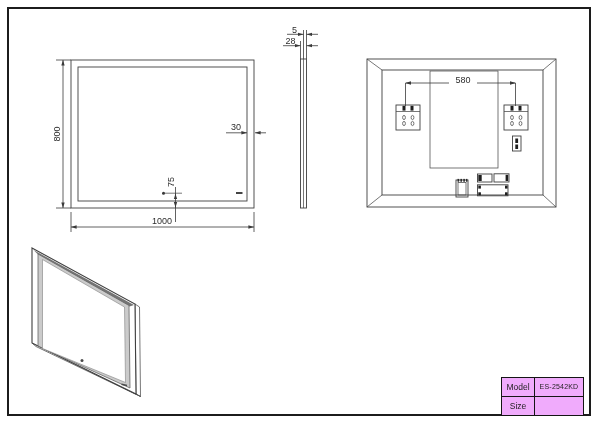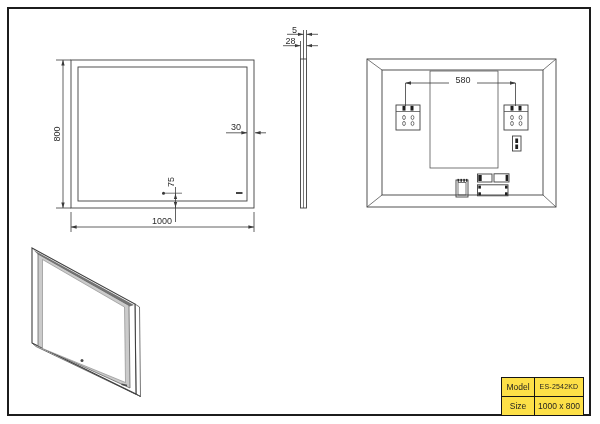--- a/index.html
+++ b/index.html
@@ -7,21 +7,21 @@
        font-family:"Liberation Sans", sans-serif;}
   .sheet{position:absolute;left:7px;top:7px;width:584px;height:409px;
          border:2.4px solid #1c1c1c;background:#ffffff;box-sizing:border-box;}
   svg{position:absolute;left:0;top:0;}
   svg text{font-family:"Liberation Sans", sans-serif;font-size:9px;fill:#2d2d2d;}
   .ln{stroke:#3f3f3f;stroke-width:0.9;fill:none;}
   .thin{stroke:#4a4a4a;stroke-width:0.75;fill:none;}
   .dim{stroke:#3a3a3a;stroke-width:0.8;fill:none;}
   .dark{fill:#1e1e1e;stroke:none;}
   .title-block{position:absolute;left:501px;top:377px;width:83px;height:39px;
-    border:1.7px solid #151515;background:#fde047;box-sizing:border-box;
+    border:1.7px solid #151515;background:#f0abfc;box-sizing:border-box;
     display:grid;grid-template-columns:33px 1fr;grid-template-rows:1fr 1fr;}
   .tb-cell{display:flex;align-items:center;justify-content:center;
     color:#1f1f1f;box-sizing:border-box;}
   .tb-label{font-size:8.5px;border-right:1.2px solid #151515;}
   .tb-row1{border-bottom:1.2px solid #151515;}
   .tb-model{font-size:7px;letter-spacing:0.2px;}
   .tb-size{font-size:8.5px;}
 </style>
 </head>
 <body>
@@ -167,14 +167,13 @@
     <polygon points="42.5,259.5 124.5,307 125.5,382.5 42.5,348.5" fill="#ffffff" stroke="#8f8f8f" stroke-width="0.7"></polygon>
     <circle cx="82" cy="360.5" r="1.5" fill="#4a4a4a"></circle>
     <line x1="121.5" y1="384.3" x2="127" y2="385.6" stroke="#4a4a4a" stroke-width="1.5"></line>
   </g>
 </svg>
 
 <div class="title-block">
   <div class="tb-cell tb-label tb-row1">Model</div>
   <div class="tb-cell tb-model tb-row1">ES-2542KD</div>
   <div class="tb-cell tb-label">Size</div>
-  <div class="tb-cell tb-size">1000 x 800</div>
 </div>
 
 </body></html>

